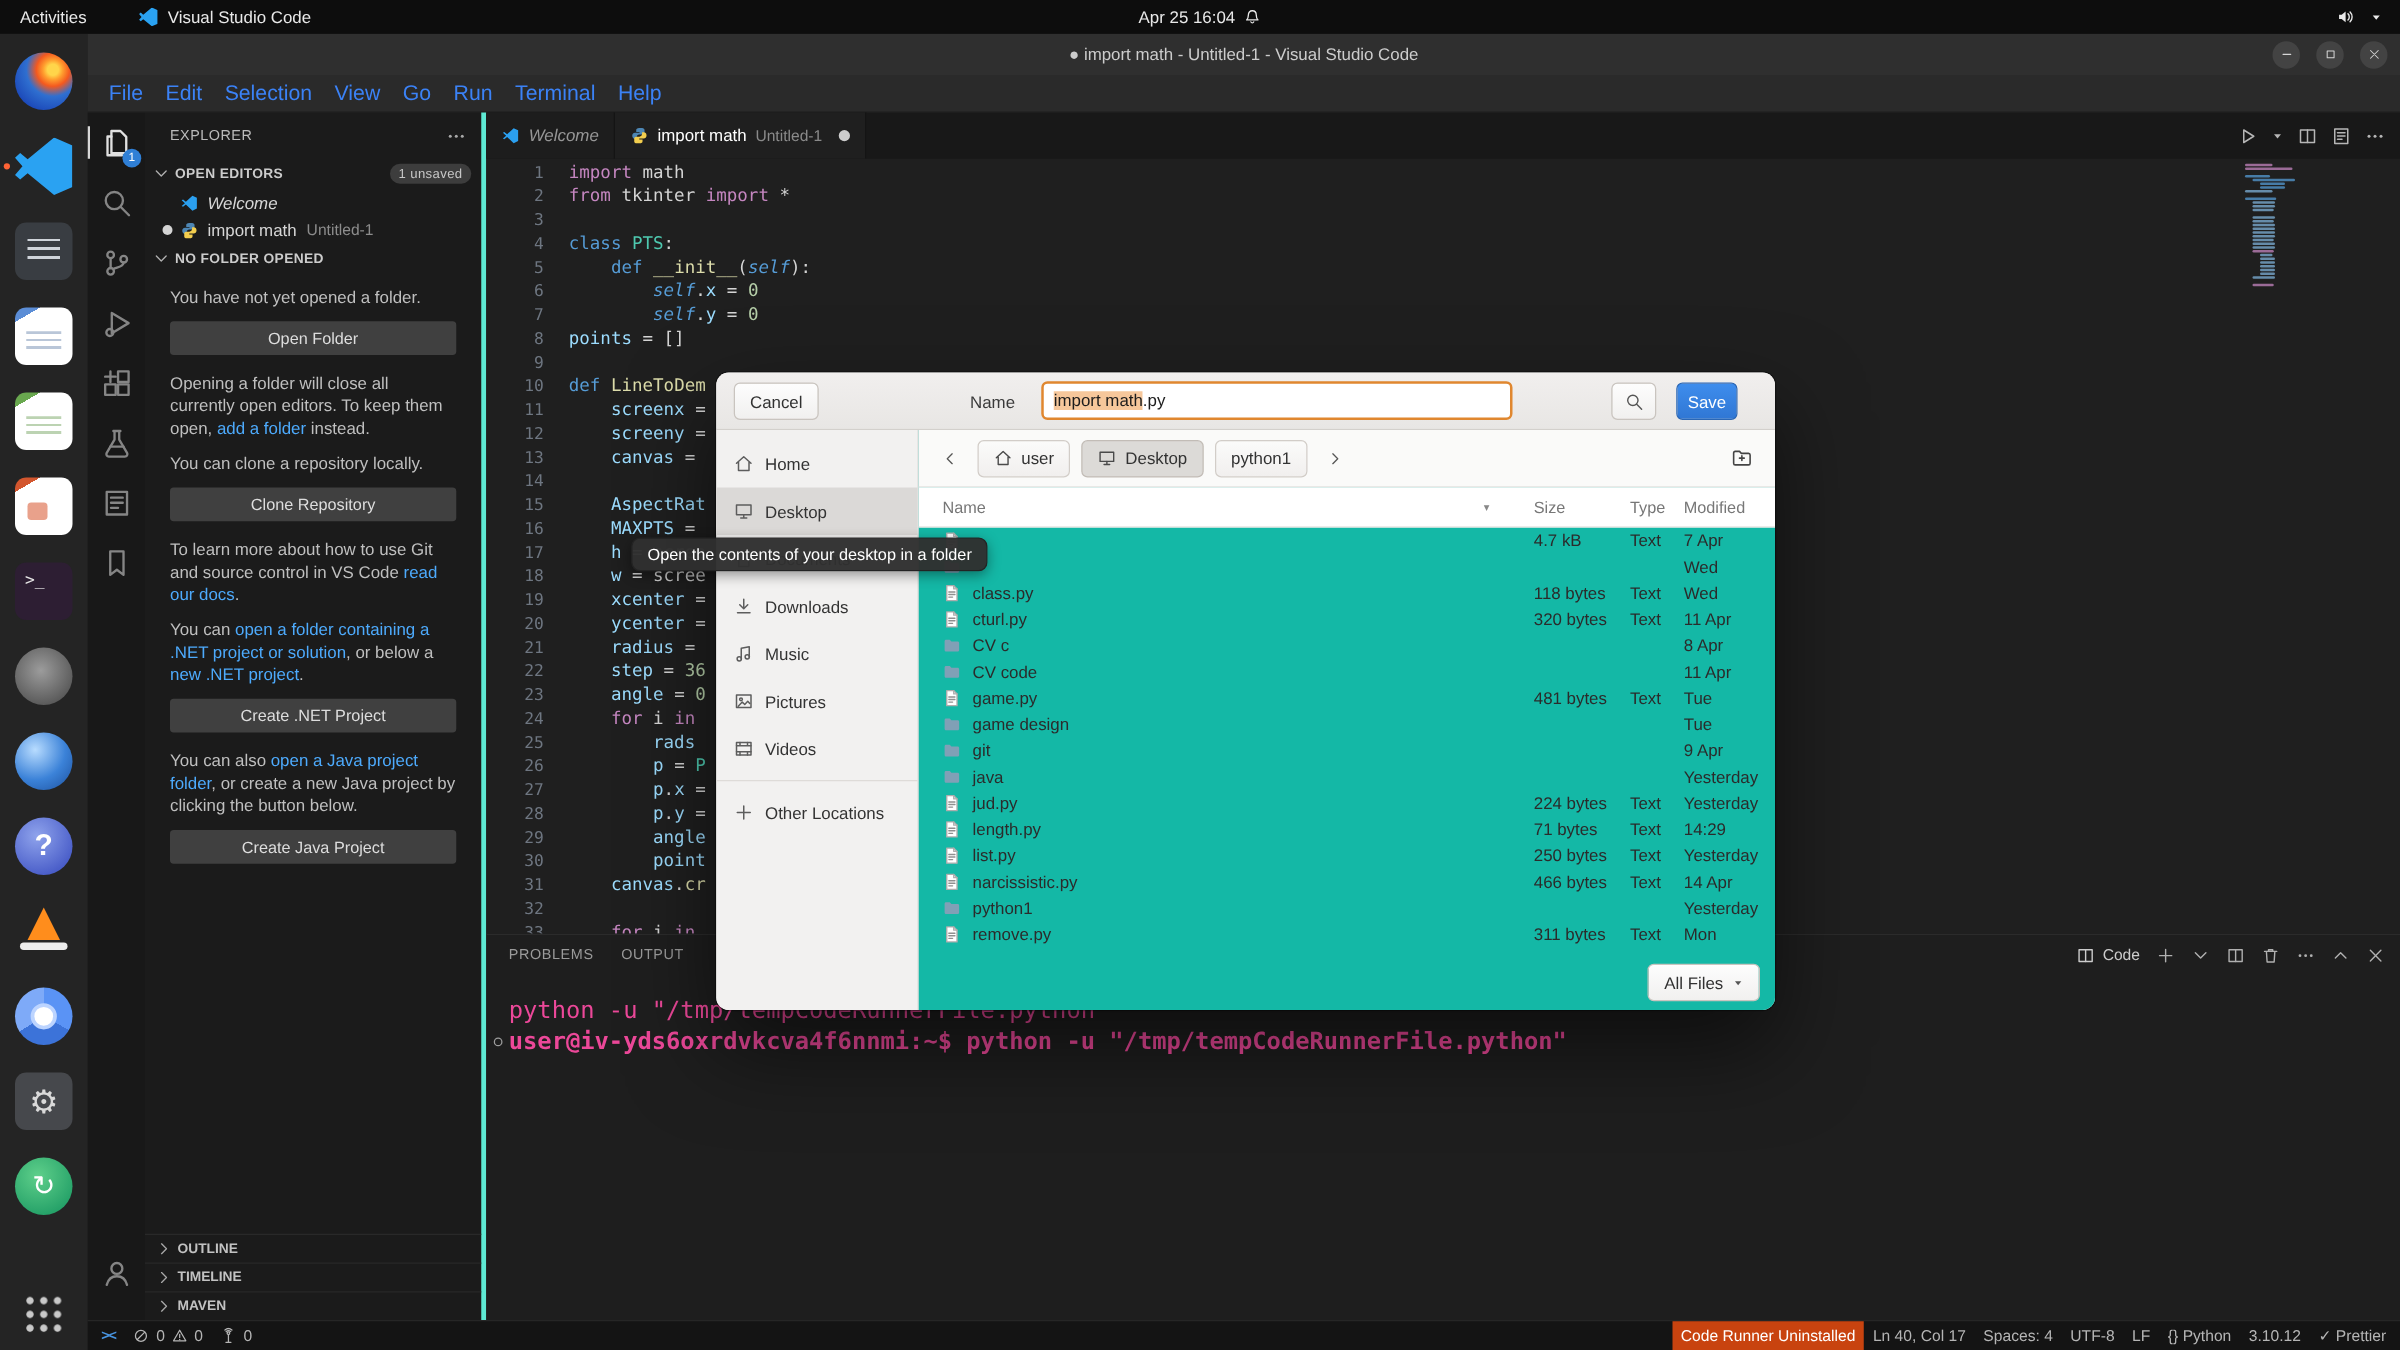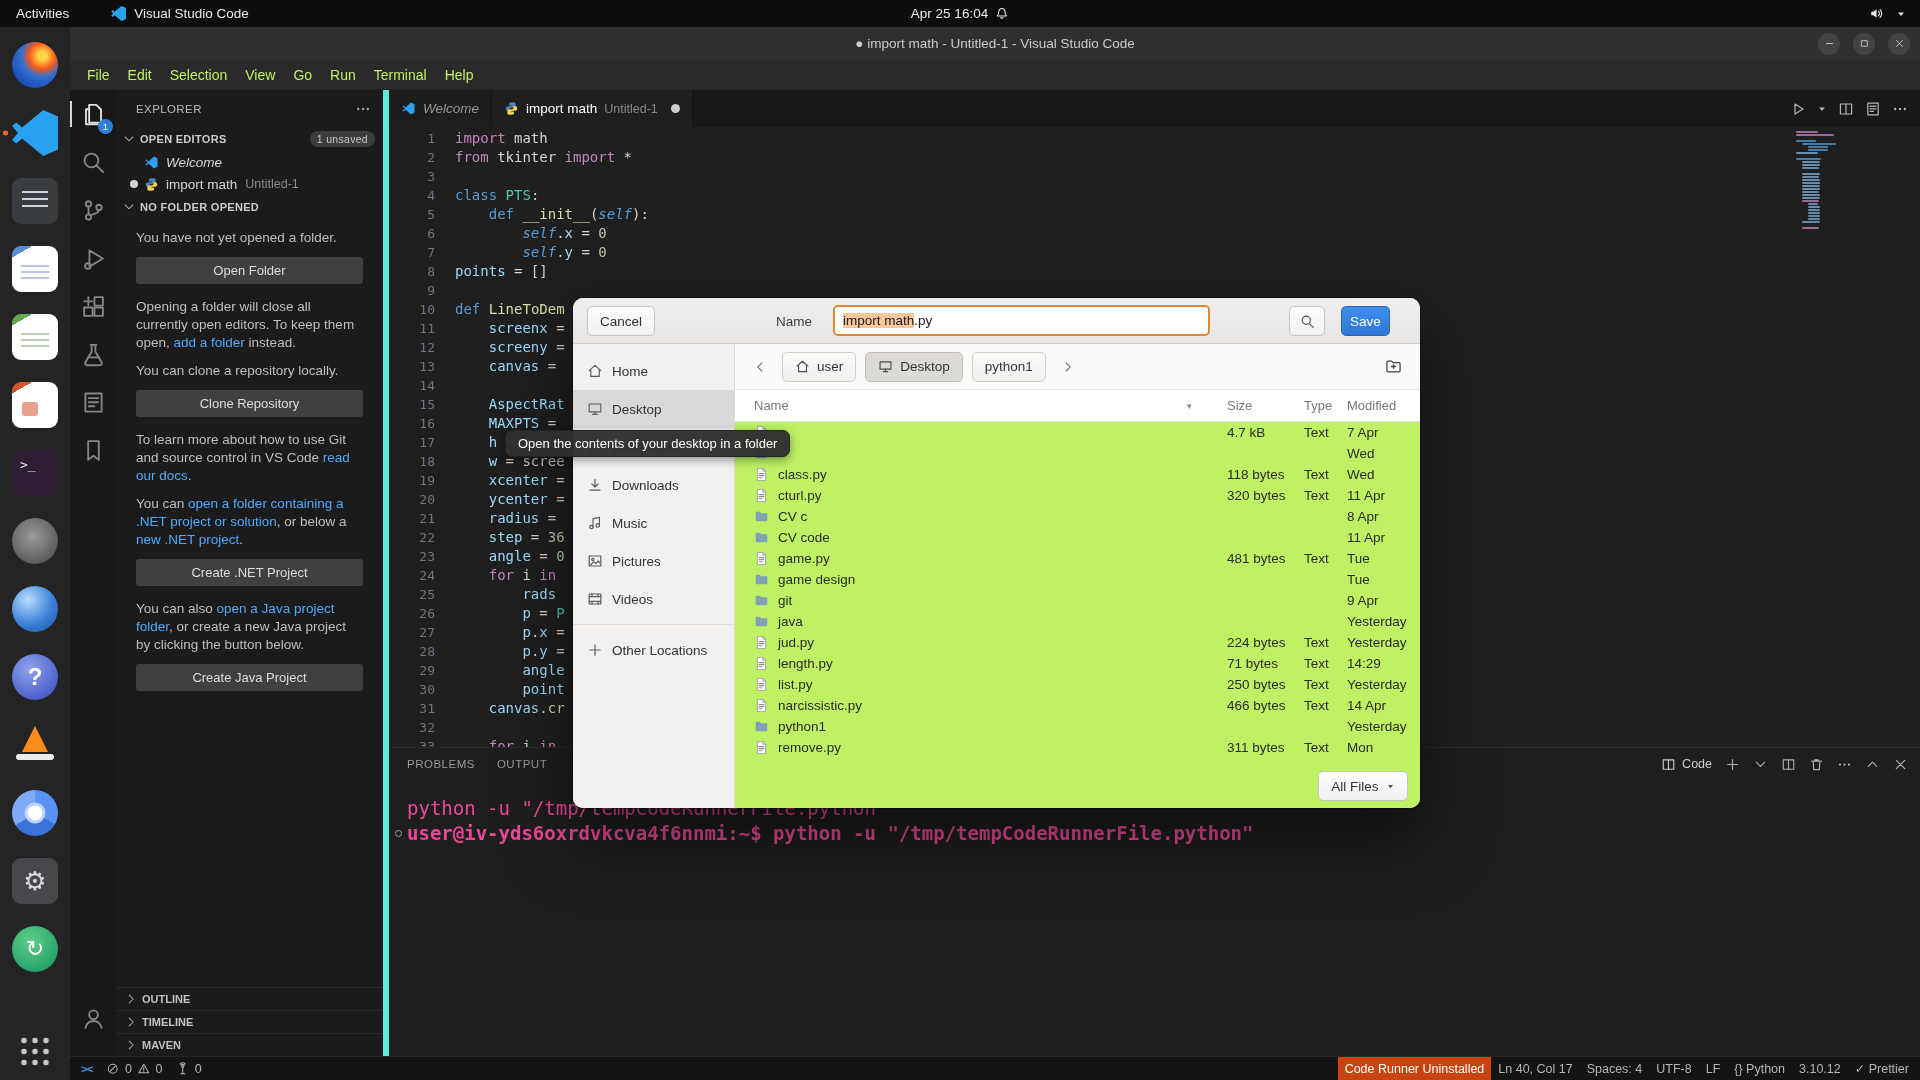--- a/index.html
+++ b/index.html
@@ -46,32 +46,32 @@
   .software{border-radius:50%;background:radial-gradient(circle at 40% 32%,#5ecf8a,#26a269 75%);color:#fff;font-size:22px;display:flex;align-items:center;justify-content:center}
   #showapps{position:absolute;bottom:12px;left:50%;transform:translateX(-50%);width:33px;height:33px;background-image:radial-gradient(#c9c9c9 2.6px,transparent 3.2px);background-size:11px 11px;background-position:0 0}
 
   
   #vswin{position:absolute;left:70px;top:27px;right:0;bottom:0;display:flex;flex-direction:column;background:#1f1f1f}
   #titlebar{height:33px;background:#2f2f2f;display:flex;align-items:center;justify-content:center;position:relative;color:#cccccc;font-size:13.5px;flex:none}
   .wctrls{position:absolute;right:10px;top:50%;transform:translateY(-50%);display:flex;gap:13px}
   .wc{width:22px;height:22px;border-radius:50%;background:#434343;color:#d6d6d6;display:flex;align-items:center;justify-content:center}
   .wc .ic{width:11px;height:11px}
   #menubar{height:30px;background:#2a2a2a;display:flex;align-items:center;padding-left:8px;flex:none;border-bottom:1px solid #222}
-  .mitem{padding:0 9px;color:#bef264;font-size:14px;height:100%;display:flex;align-items:center}
+  .mitem{padding:0 9px;color:#3b82f6;font-size:17px;height:100%;display:flex;align-items:center}
   #mainrow{flex:1;display:flex;min-height:0}
 
   #activitybar{width:46px;background:#181818;display:flex;flex-direction:column;align-items:center;flex:none}
   .ai{width:46px;height:48px;display:flex;align-items:center;justify-content:center;color:#858585;position:relative}
   .ai .ic{width:25px;height:25px}
   .ai.active{color:#e0e0e0}
   .ai.active::before{content:"";position:absolute;left:0;top:11px;bottom:11px;width:2px;background:#d7d7d7}
   .abadge{position:absolute;right:3px;bottom:4px;min-width:15px;height:15px;border-radius:8px;background:#2f7fd6;color:#fff;font-size:9.5px;display:flex;align-items:center;justify-content:center;padding:0 3px}
   .ab-bottom{margin-top:auto;margin-bottom:14px}
 
-  #sidebar{width:273px;background:#1b1b1b;border-right:6px solid #5eead4;display:flex;flex-direction:column;flex:none;min-height:0}
+  #sidebar{width:273px;background:#1b1b1b;border-right:4px solid #5eead4;display:flex;flex-direction:column;flex:none;min-height:0}
   .sb-head{height:37px;display:flex;align-items:center;padding:0 12px 0 20px;color:#bbbbbb;font-size:11.5px;letter-spacing:.4px;flex:none}
   .sb-head .more{margin-left:auto;width:16px;height:16px;color:#a8a8a8}
   .sechead{height:24px;display:flex;align-items:center;gap:4px;padding:0 8px 0 6px;color:#cccccc;font-size:11px;font-weight:bold;letter-spacing:.3px;flex:none}
   .sechead .ic{width:14px;height:14px;color:#b0b0b0}
   .oe-badge{margin-left:auto;background:#3d3d3d;color:#c8c8c8;font-weight:normal;font-size:10.5px;border-radius:9px;padding:2px 7px}
   .oe-item{height:22px;display:flex;align-items:center;padding-left:14px;color:#d6d6d6;font-size:13.5px;flex:none}
   .oe-dot{width:14px;display:flex;align-items:center;justify-content:flex-start;flex:none}
   .oe-dot i{width:8px;height:8px;border-radius:50%;background:#d4d4d4}
   .oe-item .ic{width:15px;height:15px;margin-right:7px}
   .oe-item .sfx{color:#8c8c8c;margin-left:8px;font-size:12.5px}
@@ -133,21 +133,21 @@
   .gentry .sel{background:#f6c79b}
   #btn-search{left:716px;width:36px;color:#555}
   #btn-search .ic{width:15px;height:15px}
   #btn-save{left:768px;width:49px;background:linear-gradient(#3e8ded,#3077d4);border-color:#2b67b5;color:#fff}
   .dlg-body{flex:1;display:flex;min-height:0}
   .dlg-side{width:162px;background:#f2f1f0;border-right:1px solid #dcd9d6;padding-top:8px;flex:none}
   .place{height:38px;display:flex;align-items:center;gap:9px;padding-left:14px;font-size:13.5px;color:#333}
   .place .ic{width:16px;height:16px;color:#5d5d5d}
   .place.sel{background:#dbd9d7}
   .pdivider{height:1px;background:#dedbd8;margin:6px 0}
-  .dlg-main{flex:1;display:flex;flex-direction:column;background:#bef264;min-width:0;position:relative}
+  .dlg-main{flex:1;display:flex;flex-direction:column;background:#14b8a6;min-width:0;position:relative}
   .pathbar{height:46px;flex:none;background:#fafaf9;border-bottom:1px solid #e4e2df;display:flex;align-items:center;padding:0 12px;gap:9px}
   .navbtn{width:26px;height:26px;display:flex;align-items:center;justify-content:center;color:#555}
   .navbtn .ic{width:14px;height:14px}
   .crumb{height:30px;display:flex;align-items:center;gap:7px;padding:0 12px;border:1px solid #d2cdc8;border-radius:5px;background:linear-gradient(#fbfbfa,#f1efee);font-size:13.5px;color:#333}
   .crumb.active{background:#dcdad7;border-color:#c2bcb6}
   .crumb .ic{width:15px;height:15px;color:#4a4a4a}
   .newfolder{margin-left:auto;width:30px;height:30px;display:flex;align-items:center;justify-content:center;color:#444}
   .newfolder .ic{width:17px;height:17px}
   .lcols{height:32px;flex:none;display:grid;grid-template-columns:473px 77px 43px 1fr;align-items:center;padding-left:19px;border-bottom:1px solid #e7e5e2;color:#777;font-size:13px;position:relative;background:#fff}
   .sortmark{position:absolute;left:452px;top:50%;transform:translateY(-50%);font-size:9px;color:#888}

